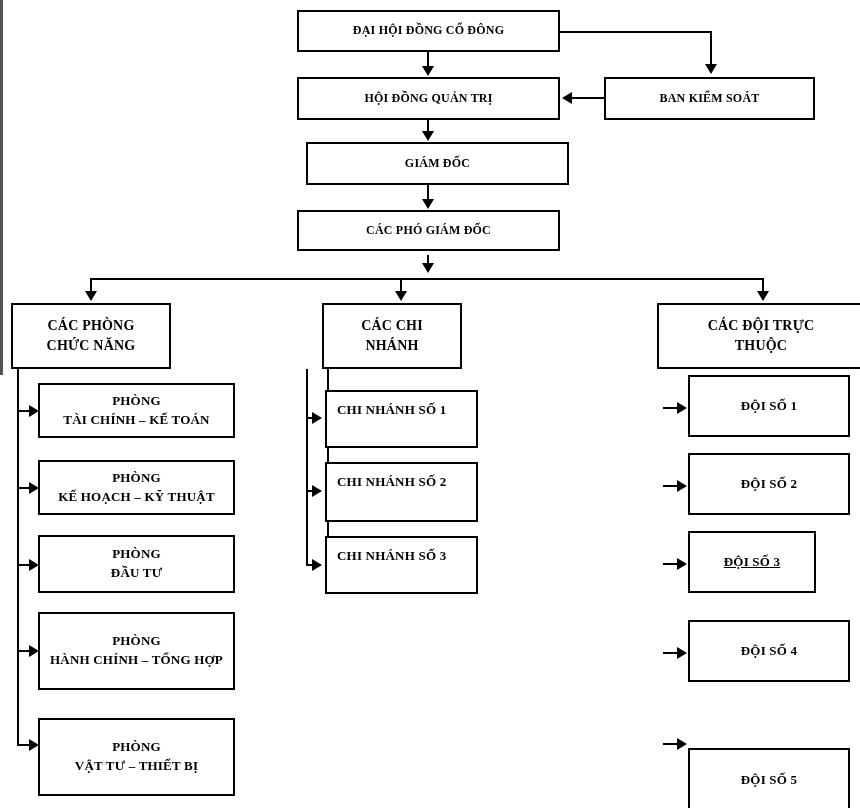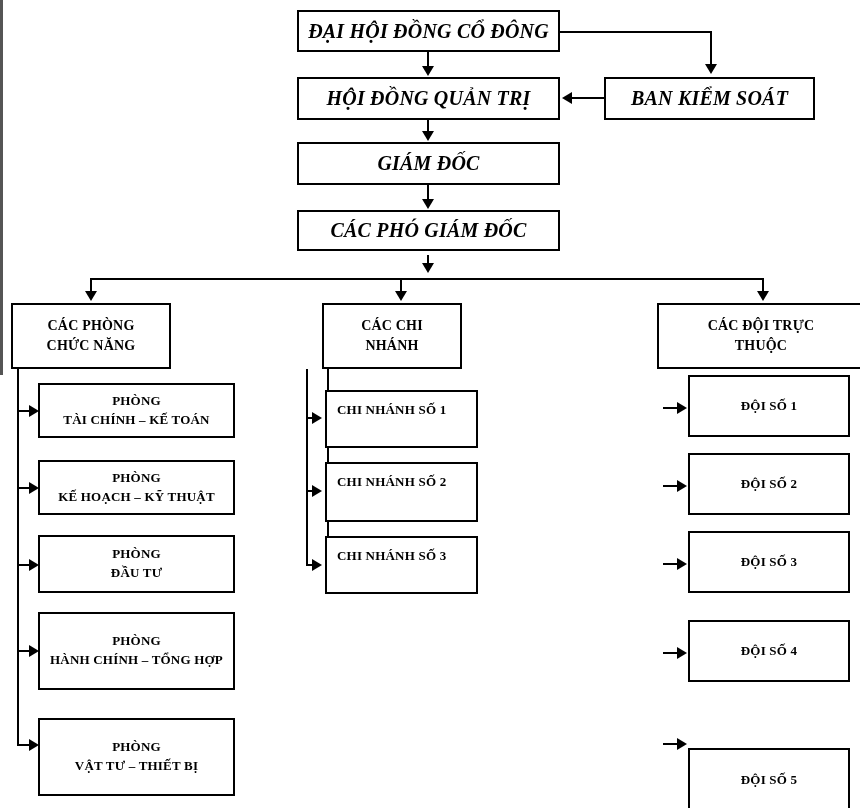--- a/index.html
+++ b/index.html
@@ -40,21 +40,21 @@
     justify-content: flex-start;
     padding-left: 10px;
     text-align: left;
   }
   .node-label {
     display: block;
     white-space: pre-line;
   }
 
   
-  .fs-16 { font-size: 20px; font-style: italic; }
+  .fs-16 { font-size: 12px; }
   .fs-14 { font-size: 14px; }
   .fs-13 { font-size: 13px; }
 
   
   .line-v, .line-h {
     position: absolute;
     background: #000000;
     z-index: 1;
   }
   .line-v { width: 2px; }
@@ -106,21 +106,21 @@
   <div class="node fs-16" style="left:604px; top:77px; width:211px; height:43px;">
     <span class="node-label">BAN KIỂM SOÁT</span>
   </div>
 
   <div class="line-h" style="left:572px; top:97px; width:32px;"></div>
   <div class="arrow arrow-left" style="left:562px; top:92px;"></div>
 
   <div class="line-v" style="left:427px; top:120px; height:12px;"></div>
   <div class="arrow arrow-down" style="left:422px; top:131px;"></div>
 
-  <div class="node fs-16" style="left:297px; top:142px; width:263px; height:43px;">
+  <div class="node fs-16" style="left:306px; top:142px; width:263px; height:43px;">
     <span class="node-label">GIÁM ĐỐC</span>
   </div>
 
   <div class="line-v" style="left:427px; top:185px; height:16px;"></div>
   <div class="arrow arrow-down" style="left:422px; top:199px;"></div>
 
   <div class="node fs-16" style="left:297px; top:210px; width:263px; height:41px;">
     <span class="node-label">CÁC PHÓ GIÁM ĐỐC</span>
   </div>
 
@@ -218,21 +218,21 @@
   </div>
   <div class="line-h" style="left:663px; top:407px; width:15px;"></div>
   <div class="arrow arrow-right" style="left:677px; top:402px;"></div>
 
   <div class="node fs-13" style="left:688px; top:453px; width:162px; height:62px;">
     <span class="node-label">ĐỘI SỐ 2</span>
   </div>
   <div class="line-h" style="left:663px; top:485px; width:15px;"></div>
   <div class="arrow arrow-right" style="left:677px; top:480px;"></div>
 
-  <div class="node fs-13" style="left:688px; top:531px; width:162px; height:62px;">
+  <div class="node fs-13" style="left:688px; top:531px; width:128px; height:62px;text-decoration:underline;">
     <span class="node-label">ĐỘI SỐ 3</span>
   </div>
   <div class="line-h" style="left:663px; top:563px; width:15px;"></div>
   <div class="arrow arrow-right" style="left:677px; top:558px;"></div>
 
   <div class="node fs-13" style="left:688px; top:620px; width:162px; height:62px;">
     <span class="node-label">ĐỘI SỐ 4</span>
   </div>
   <div class="line-h" style="left:663px; top:652px; width:15px;"></div>
   <div class="arrow arrow-right" style="left:677px; top:647px;"></div>

